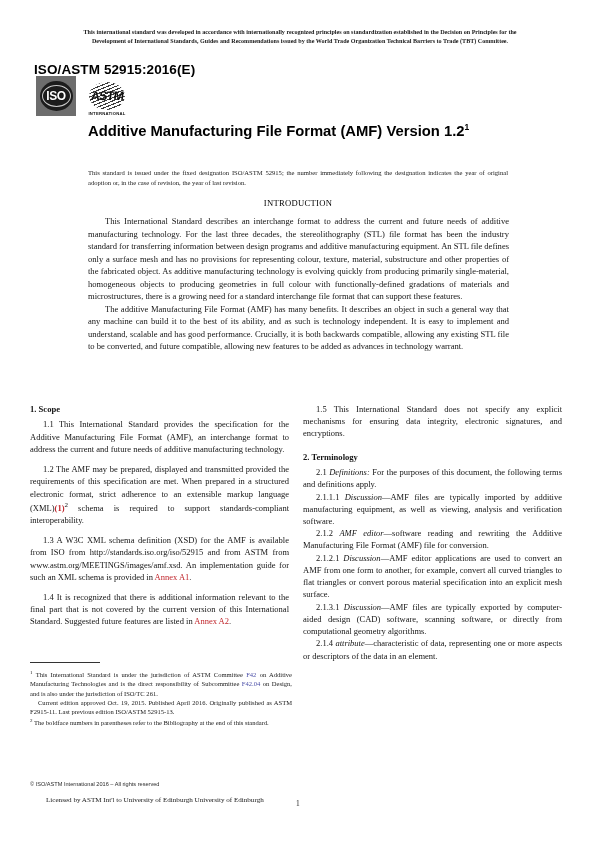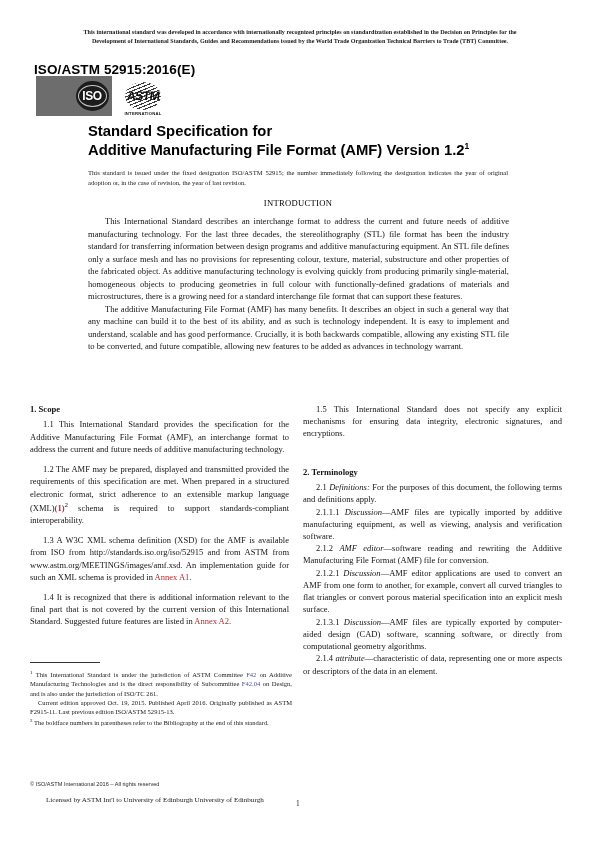--- a/index.html
+++ b/index.html
@@ -56,21 +56,20 @@
     gap: 10px;
   }
   .iso-logo {
     width: 40px;
     height: 40px;
     background: #6d6d6d;
     display: flex;
     align-items: center;
     justify-content: center;
     position: relative;
-    padding-left: 36px;
   }
   .iso-logo .globe {
     width: 33px;
     height: 30px;
     border-radius: 50%;
     background: #1c1c1c;
     display: flex;
     align-items: center;
     justify-content: center;
     position: relative;
@@ -211,21 +210,21 @@
     line-height: 1.44;
     text-align: justify;
     color: #141414;
   }
   .col h2 {
     margin: 0 0 3px 0;
     font-size: 8.6px;
     font-weight: bold;
     text-align: left;
   }
-  .col h2.spaced { margin-top: 26px; }
+  .col h2.spaced { margin-top: 11px; }
   .col p {
     margin: 0;
     text-indent: 13px;
   }
   .col p.gap { margin-top: 8px; }
   em { font-style: italic; }
   .redlink { color: #c0262c; }
   .redbold { color: #c0262c; font-weight: bold; }
   .bluelink { color: #4b4fa8; }
 
@@ -297,21 +296,20 @@
     </div>
     <div class="astm-logo">
       <div class="astm-mark">
         <span class="astm-text">ASTM</span>
       </div>
       <div class="astm-sub">INTERNATIONAL</div>
     </div>
   </div>
 
   <div class="doc-title">
-    <div>Standard Specification for</div>
     <div><span>Additive Manufacturing File Format (AMF) Version 1.2</span><sup>1</sup></div>
   </div>
 
   <div class="issue-note">This standard is issued under the fixed designation ISO/ASTM 52915; the number immediately following the designation indicates the year of original adoption or, in the case of revision, the year of last revision.</div>
 
   <div class="intro-head">INTRODUCTION</div>
   <div class="intro-body">
     <p>This International Standard describes an interchange format to address the current and future needs of additive manufacturing technology. For the last three decades, the stereolithography (STL) file format has been the industry standard for transferring information between design programs and additive manufacturing equipment. An STL file defines only a surface mesh and has no provisions for representing colour, texture, material, substructure and other properties of the fabricated object. As additive manufacturing technology is evolving quickly from producing primarily single-material, homogeneous objects to producing geometries in full colour with functionally-defined gradations of materials and microstructures, there is a growing need for a standard interchange file format that can support these features.</p>
     <p>The additive Manufacturing File Format (AMF) has many benefits. It describes an object in such a general way that any machine can build it to the best of its ability, and as such is technology independent. It is easy to implement and understand, scalable and has good performance. Crucially, it is both backwards compatible, allowing any existing STL file to be converted, and future compatible, allowing new features to be added as advances in technology warrant.</p>
   </div>

